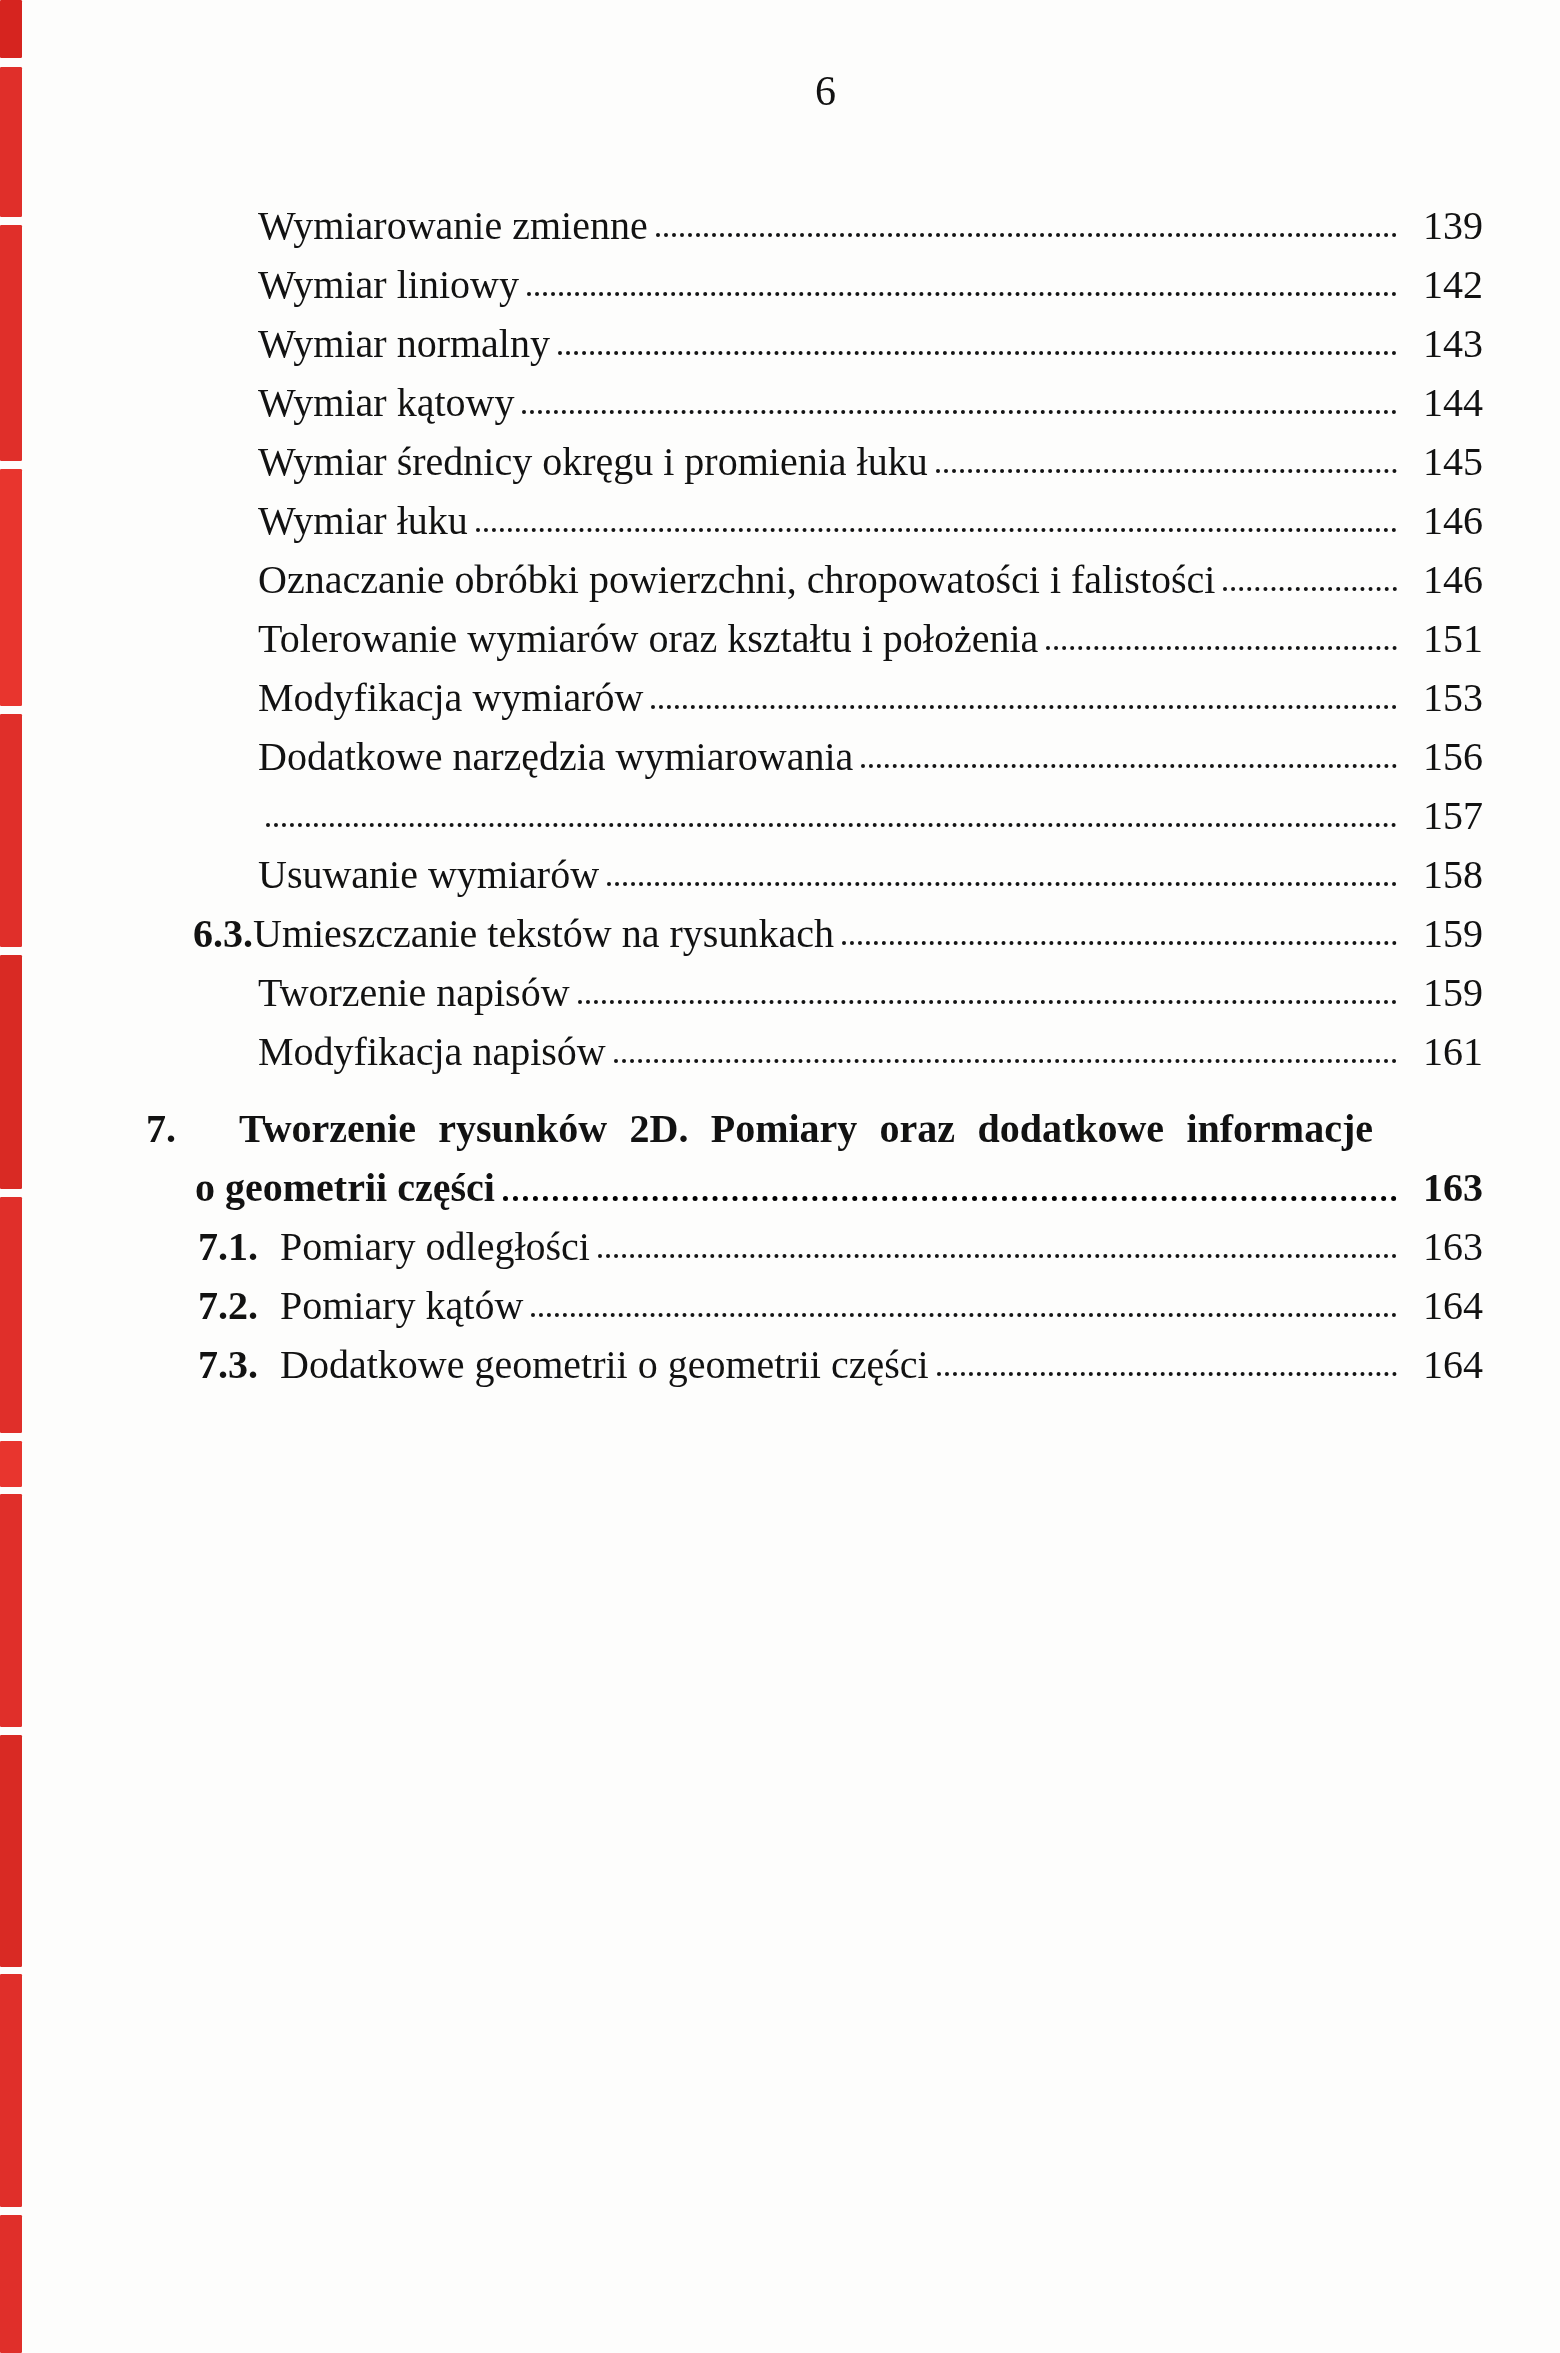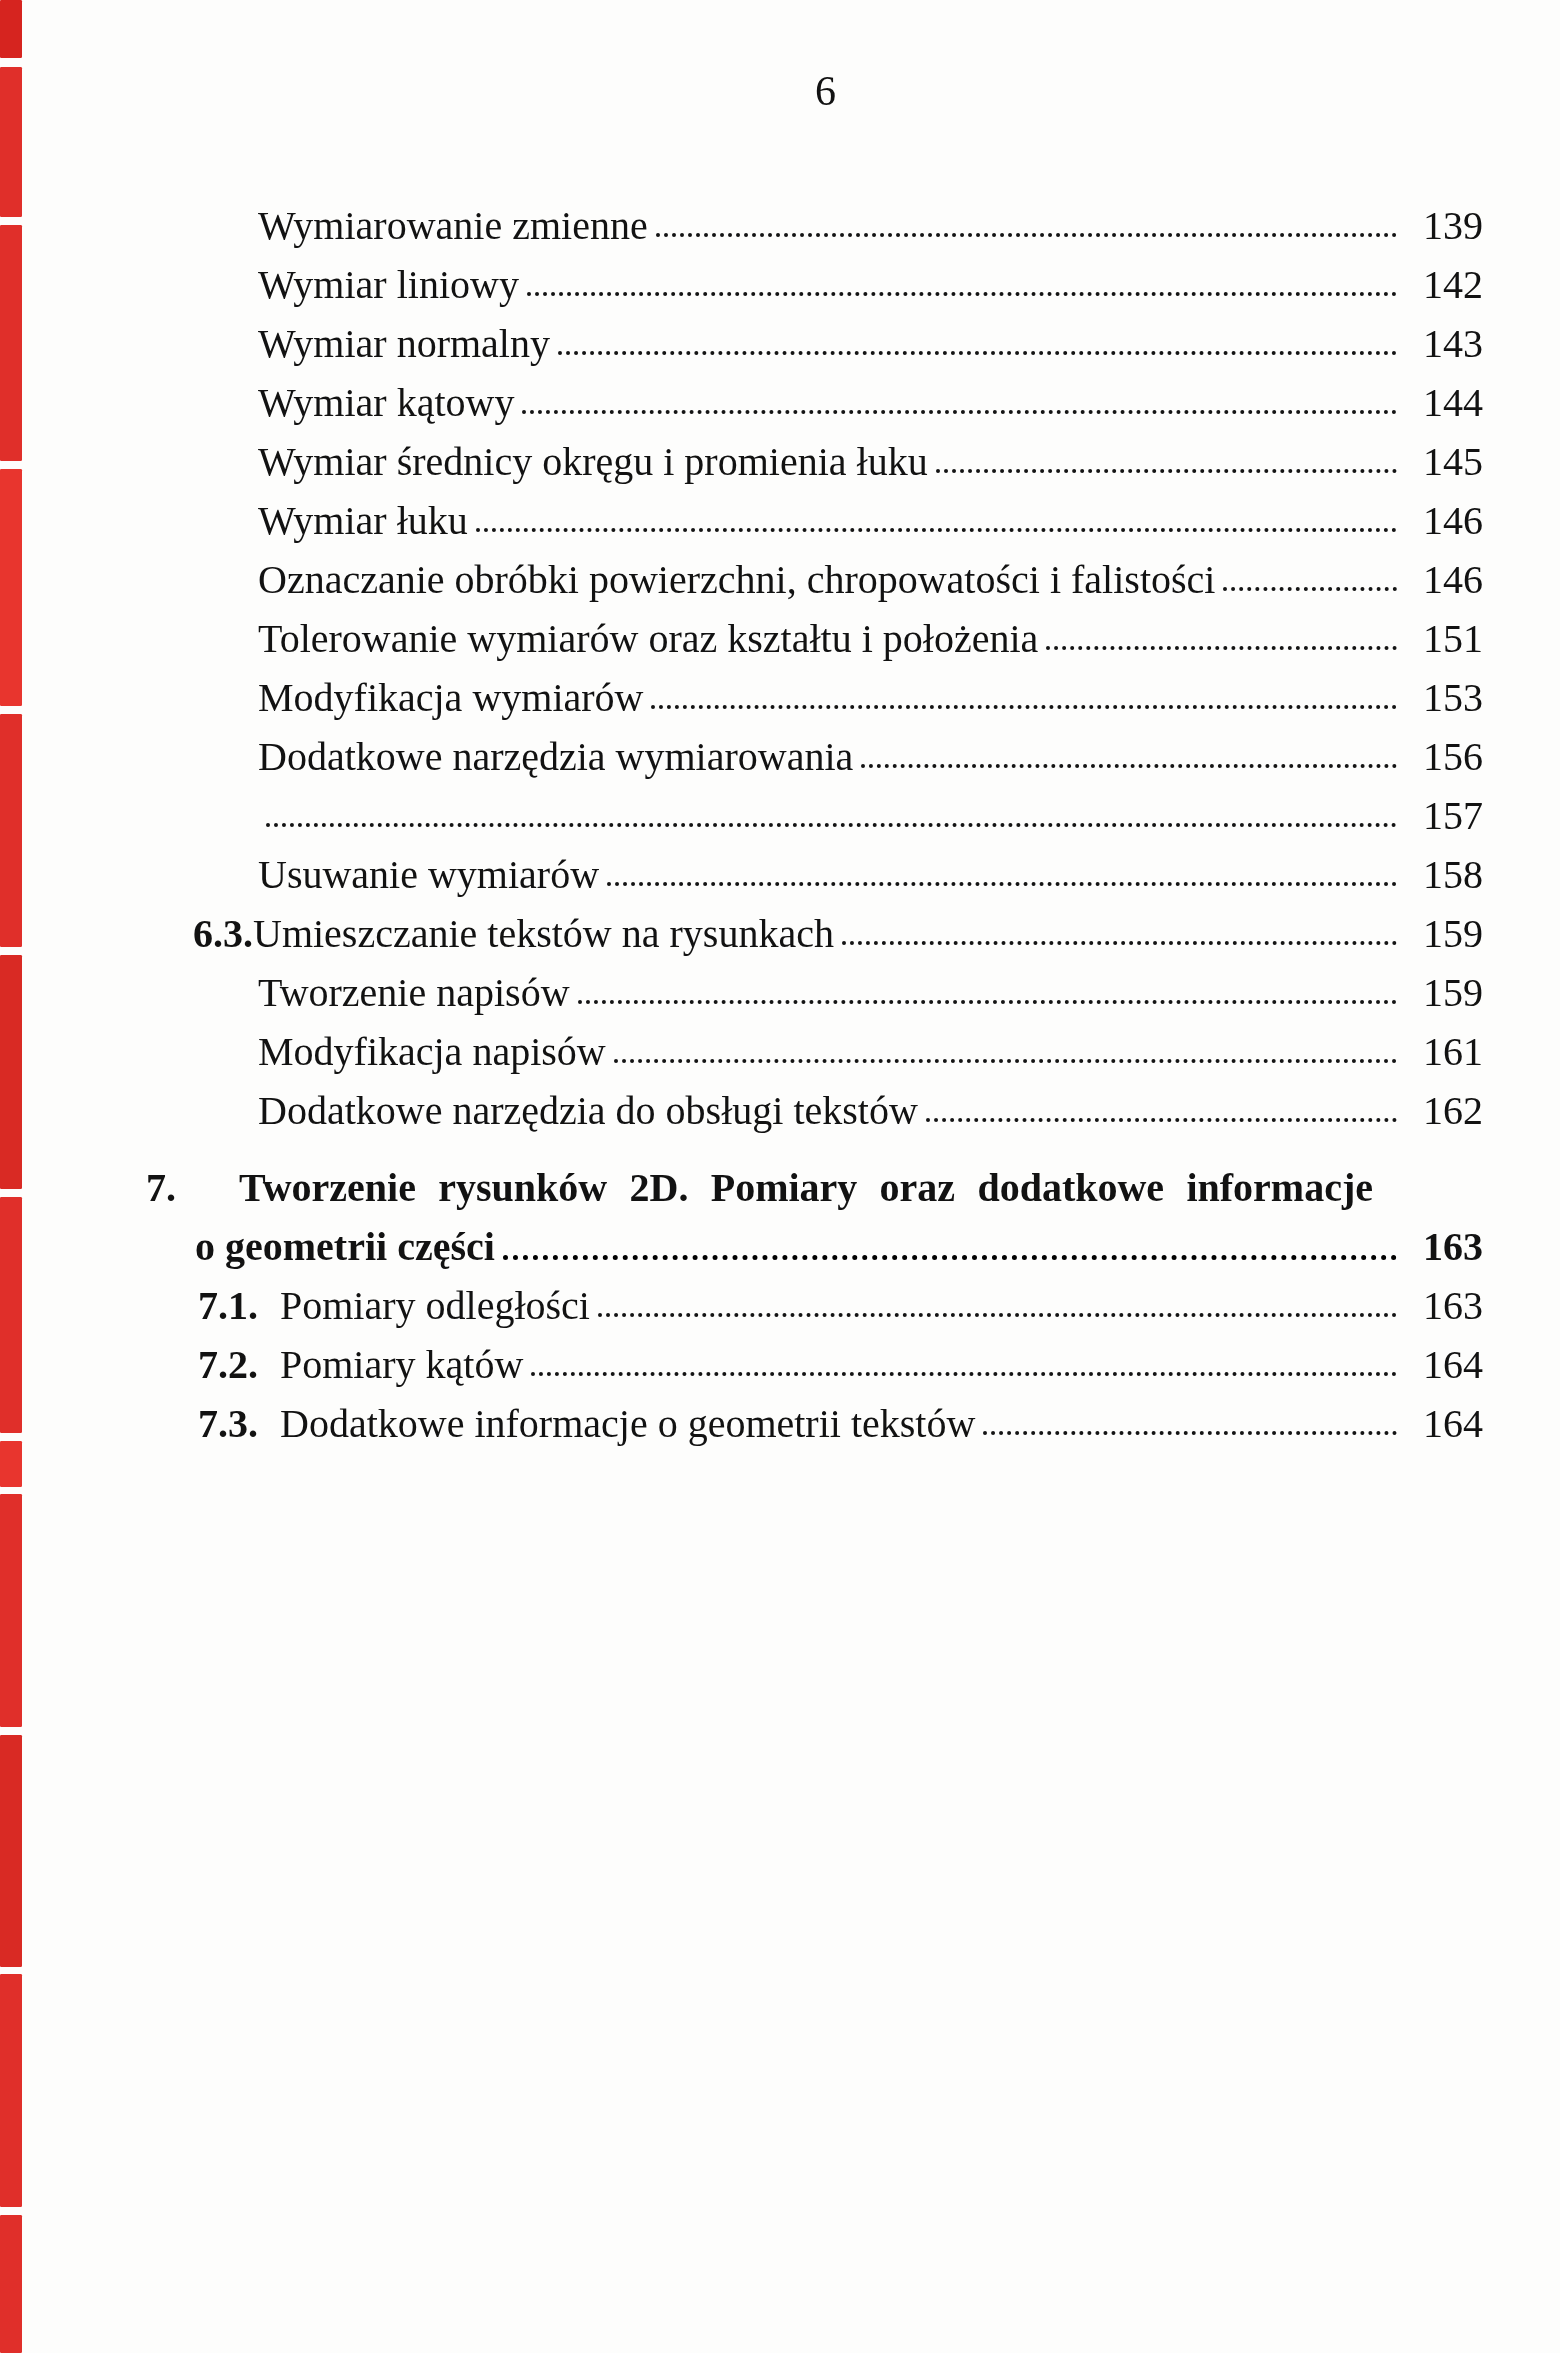--- a/index.html
+++ b/index.html
@@ -150,25 +150,20 @@
   <div class="row p-sub">
     <span>Tworzenie napisów</span>
     <span class="leader"></span>
     <span class="pagenum">159</span>
   </div>
   <div class="row p-sub">
     <span>Modyfikacja napisów</span>
     <span class="leader"></span>
     <span class="pagenum">161</span>
   </div>
-  <div class="row p-sub">
-    <span>Dodatkowe narzędzia do obsługi tekstów</span>
-    <span class="leader"></span>
-    <span class="pagenum">162</span>
-  </div>
 
   <div class="spacer"></div>
 
   <div class="row chapter p-ch1">
     <span class="num chnum">7.</span>
     <span class="chtitle">Tworzenie rysunków 2D. Pomiary oraz dodatkowe informacje</span>
   </div>
   <div class="row chapter p-ch2">
     <span>o geometrii części</span>
     <span class="leader bold-leader"></span>
@@ -182,19 +177,19 @@
     <span class="pagenum">163</span>
   </div>
   <div class="row p-7x">
     <span class="num num7x">7.2.</span>
     <span>Pomiary kątów</span>
     <span class="leader"></span>
     <span class="pagenum">164</span>
   </div>
   <div class="row p-7x">
     <span class="num num7x">7.3.</span>
-    <span>Dodatkowe informacje o geometrii tekstów</span>
+    <span>Dodatkowe geometrii o geometrii części</span>
     <span class="leader"></span>
     <span class="pagenum">164</span>
   </div>
 
 </div>
 
 
 </body></html>

